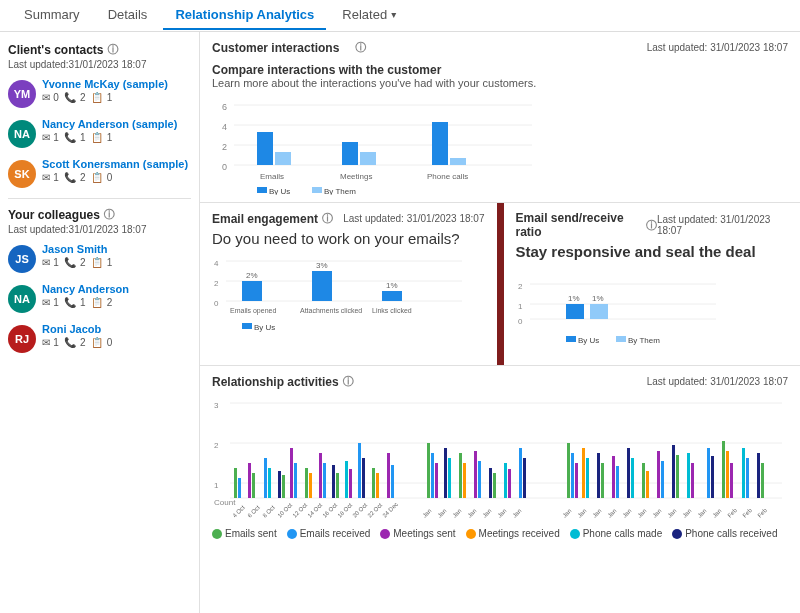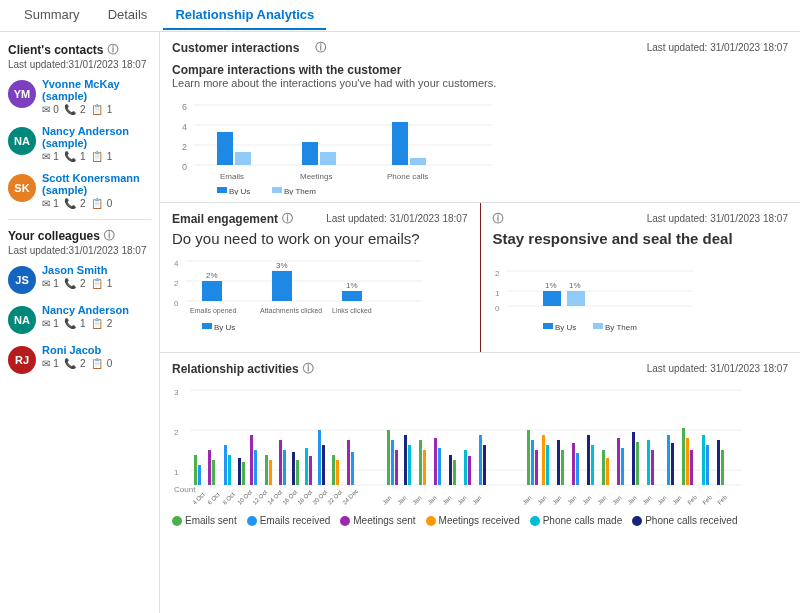--- a/index.html
+++ b/index.html
@@ -9,21 +9,21 @@
     .top-nav { display: flex; align-items: center; background: #fff; border-bottom: 1px solid #ddd; padding: 0 12px; height: 32px; }
     .nav-tab { padding: 6px 12px; font-size: 13px; cursor: pointer; color: #555; border-bottom: 2px solid transparent; margin-right: 4px; }
     .nav-tab.active { color: #0078d4; border-bottom: 2px solid #0078d4; font-weight: 600; }
     .nav-tab-related { display: flex; align-items: center; gap: 4px; }
     .chevron { font-size: 10px; }
 
     
     .main { display: flex; height: calc(613px - 32px); overflow: hidden; }
 
     
-    .left-panel { width: 160px; background: #fff; border-right: 1px solid #e0e0e0; overflow-y: auto; padding: 10px 8px; flex-shrink: 0; }
+    .left-panel { width: 200px; background: #fff; border-right: 1px solid #e0e0e0; overflow-y: auto; padding: 10px 8px; flex-shrink: 0; }
     .section-title { font-size: 12px; font-weight: 600; color: #222; margin-bottom: 2px; display: flex; align-items: center; gap: 4px; }
     .info-icon { color: #888; font-size: 11px; cursor: pointer; }
     .last-updated { font-size: 10px; color: #555; margin-bottom: 8px; }
     .contact-item { display: flex; align-items: flex-start; margin-bottom: 10px; gap: 6px; }
     .avatar { width: 28px; height: 28px; border-radius: 50%; display: flex; align-items: center; justify-content: center; font-size: 11px; font-weight: 700; color: #fff; flex-shrink: 0; margin-top: 2px; }
     .av-ym { background: #7b3fbf; }
     .av-na { background: #00897b; }
     .av-sk { background: #e67e22; }
     .av-js { background: #1565c0; }
     .av-na2 { background: #00897b; }
@@ -42,20 +42,24 @@
     .legend-item { display: flex; align-items: center; gap: 3px; font-size: 10px; color: #444; }
     .legend-dot { width: 10px; height: 10px; border-radius: 50%; }
   </style>
 </head>
 <body>
 
 <div class="top-nav">
   <div class="nav-tab">Summary</div>
   <div class="nav-tab">Details</div>
   <div class="nav-tab active">Relationship Analytics</div>
+  <div class="nav-tab nav-tab-related">
+    <span>Related</span>
+    <span class="chevron">▾</span>
+  </div>
 </div>
 
 <div class="main">
 
   <div class="left-panel">
     <div class="section-title">
       <span>Client's contacts</span>
       <span class="info-icon">ⓘ</span>
     </div>
     <div class="last-updated">Last updated:31/01/2023 18:07</div>
@@ -185,21 +189,21 @@
           <rect x="45" y="92" width="10" height="6" fill="#1E88E5"></rect>
           <text x="57" y="99" font-size="8" fill="#444">By Us</text>
           <rect x="100" y="92" width="10" height="6" fill="#90CAF9"></rect>
           <text x="112" y="99" font-size="8" fill="#444">By Them</text>
         </svg>
       </div>
     </div>
 
     <div style="display:flex; border-bottom:1px solid #e0e0e0; background:#fff;">
 
-      <div style="flex:1; border-right:1px solid #7f1d1d; padding-bottom:8px;">
+      <div style="flex:1; border-right:7px solid #7f1d1d; padding-bottom:8px;">
         <div style="display:flex;justify-content:space-between;align-items:center;padding:8px 12px 4px;">
           <div style="font-size:12px;font-weight:600;display:flex;align-items:center;gap:4px;">
             <span>Email engagement</span>
             <span style="color:#888;font-size:11px;">ⓘ</span>
           </div>
           <div style="font-size:10px;color:#555;">Last updated: 31/01/2023 18:07</div>
         </div>
         <div style="padding:0 12px;">
           <div style="font-size:15px;font-weight:400;">Do you need to work on your emails?</div>
         </div>
@@ -228,20 +232,21 @@
 
             <rect x="30" y="72" width="10" height="6" fill="#1E88E5"></rect>
             <text x="42" y="79" font-size="8" fill="#444">By Us</text>
           </svg>
         </div>
       </div>
 
       <div style="flex:1; padding-bottom:8px;">
         <div style="display:flex;justify-content:space-between;align-items:center;padding:8px 12px 4px;">
           <div style="font-size:12px;font-weight:600;display:flex;align-items:center;gap:4px;">
+            <span>Email send/receive ratio</span>
             <span style="color:#888;font-size:11px;">ⓘ</span>
           </div>
           <div style="font-size:10px;color:#555;">Last updated: 31/01/2023 18:07</div>
         </div>
         <div style="padding:0 12px;">
           <div style="font-size:15px;font-weight:600;">Stay responsive and seal the deal</div>
         </div>
 
         <div style="padding:4px 12px 0;">
           <svg width="220" height="90">

